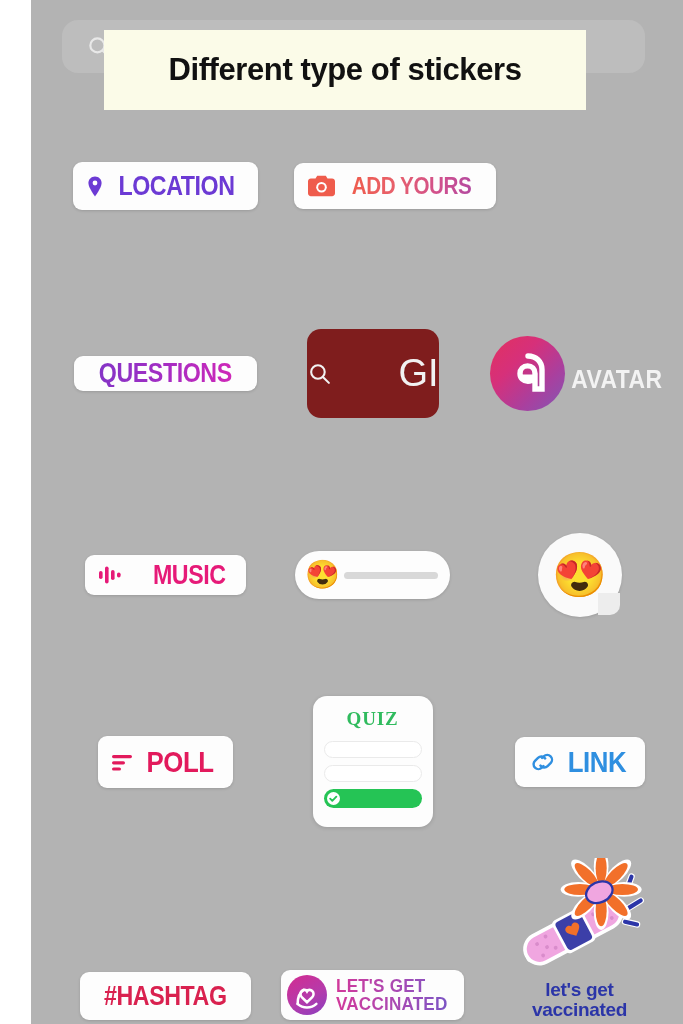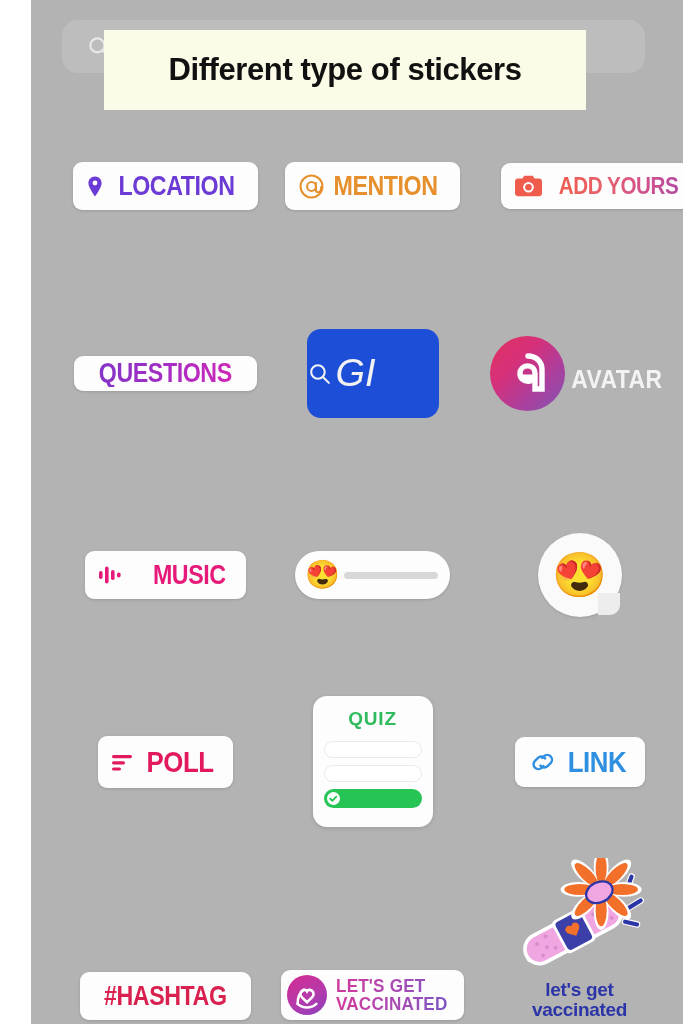--- a/index.html
+++ b/index.html
@@ -121,23 +121,23 @@
   .cam-icon { width: 27px; height: 22px; margin-right: 7px; flex: none; }
 
   
   #sticker-questions { height: 35px; }
   #sticker-questions .lbl {
     background-image: linear-gradient(95deg,#8434c6 0%,#a12ec4 45%,#cf27b8 100%);
   }
 
   #sticker-gif {
     width: 132px; height: 89px;
-    background: #1d4ed8;
+    background: #7f1d1d;
     border-radius: 14px;
-    display: flex; align-items: center; justify-content: flex-start; font-style: italic;
+    display: flex; align-items: center; justify-content: space-between;
   }
   #sticker-gif .sicon { width: 25px; height: 25px; margin-right: 4px; }
   #sticker-gif .gtext {
     color: #f2f2f2;
     font-size: 38px;
     font-weight: 300;
     letter-spacing: 0px;
     line-height: 1;
   }
 
@@ -151,21 +151,21 @@
     margin-top: 12px;
     color: #f3f3f3;
     font-family: "Liberation Sans Narrow", "Liberation Sans", sans-serif;
     font-weight: bold;
     font-size: 26px;
     letter-spacing: 0.5px;
     transform: scaleX(0.88);
   }
 
   
-  #sticker-music { height: 48px; gap: 16px; }
+  #sticker-music { height: 40px; gap: 16px; }
   #sticker-music .lbl { color: #e61a78; }
   .wave-icon { width: 26px; height: 22px; margin-right: 6px; flex: none; }
 
   #sticker-emojislider {
     width: 155px; height: 48px;
     border-radius: 24px;
     padding: 0 12px 0 10px;
     justify-content: flex-start;
   }
   .slider-track {
@@ -200,21 +200,21 @@
     width: 120px; height: 131px;
     background: #fdfdfd;
     border-radius: 14px;
     box-shadow: 0 1px 4px rgba(0,0,0,0.14);
     display: flex; flex-direction: column; align-items: center;
     padding: 12px 11px 12px 11px;
     box-sizing: border-box;
   }
   #sticker-quiz .qtitle {
     color: #30bb5e;
-    font-family: Liberation Sans, sans-serif;
+    font-family: Liberation Serif, serif;
     font-weight: bold;
     font-size: 19px;
     letter-spacing: 0.8px;
     margin-bottom: 11px;
   }
   .quiz-opt {
     width: 100%; height: 17px;
     border-radius: 9px;
     border: 1.6px solid #eaeaea;
     background: #ffffff;
@@ -304,32 +304,20 @@
         <span class="pin-icon">
           <svg viewBox="0 0 16 21" width="16" height="21">
             <path d="M8 0.6C4.3 0.6 1.4 3.5 1.4 7.1c0 4.9 6.6 13.3 6.6 13.3s6.6-8.4 6.6-13.3C14.6 3.5 11.7 0.6 8 0.6z" fill="#6c3ad4"></path>
             <circle cx="8" cy="7" r="2.4" fill="#ffffff"></circle>
           </svg>
         </span>
         <span class="lbl">LOCATION</span>
       </div>
     </div>
 
-    <div class="cell">
-      <div class="pill" id="sticker-mention">
-        <span class="at-icon">
-          <svg viewBox="0 0 26 26" width="25" height="25" fill="none" stroke="#e5902c" stroke-width="2.1" stroke-linecap="round">
-            <circle cx="13" cy="13" r="11.4"></circle>
-            <path d="M17.6 9.4v7.2c0 1.6 1 2.3 2.2 2.3 2 0 3.3-2.2 3.3-5.4"></path>
-            <path d="M17.6 13a4.6 4.6 0 1 1-4.6-4.6c2.6 0 4.6 2 4.6 4.6z"></path>
-          </svg>
-        </span>
-        <span class="lbl">MENTION</span>
-      </div>
-    </div>
 
     <div class="cell">
       <div class="pill" id="sticker-addyours">
         <span class="cam-icon">
           <svg viewBox="0 0 27 22" width="27" height="22">
             <path d="M9.2 0.8h8.6l1.7 2.6h4.6c1.6 0 2.9 1.3 2.9 2.9v12c0 1.6-1.3 2.9-2.9 2.9H2.9C1.3 21.2 0 19.9 0 18.3v-12c0-1.6 1.3-2.9 2.9-2.9h4.6z" fill="#ef5c4c"></path>
             <circle cx="13.5" cy="12.2" r="5.3" fill="#ffffff"></circle>
             <circle cx="13.5" cy="12.2" r="3.3" fill="#ef5c4c"></circle>
           </svg>
         </span>

